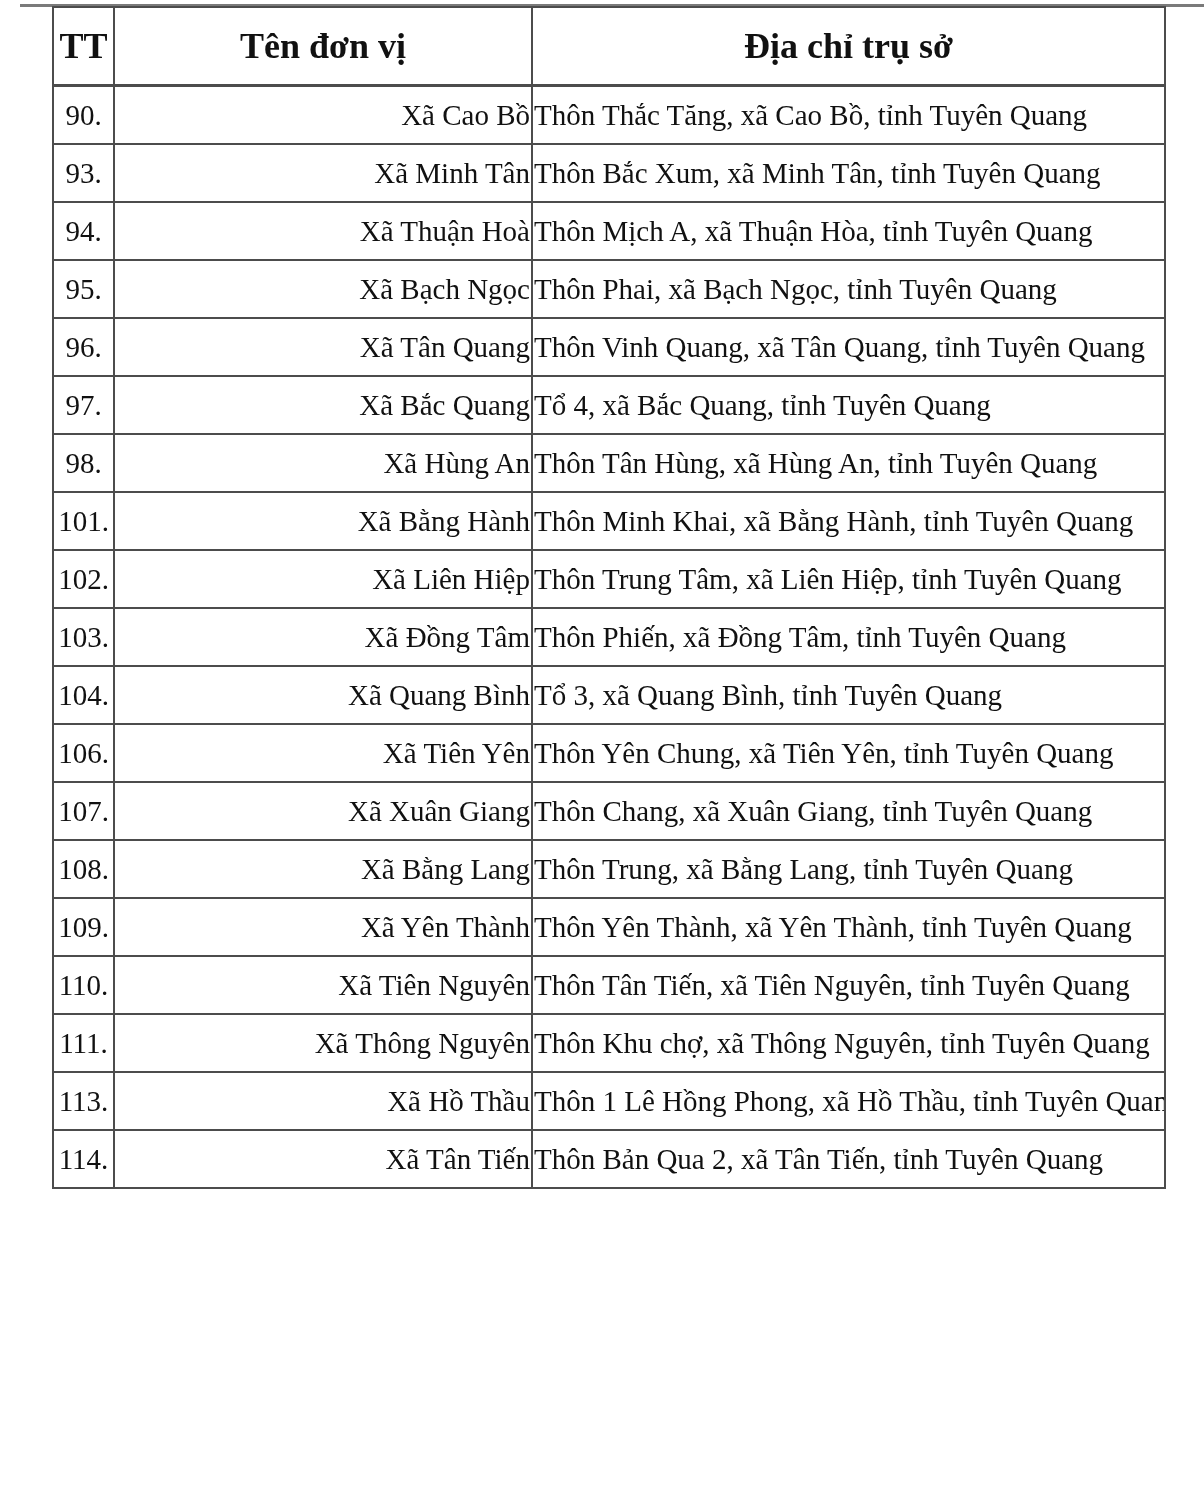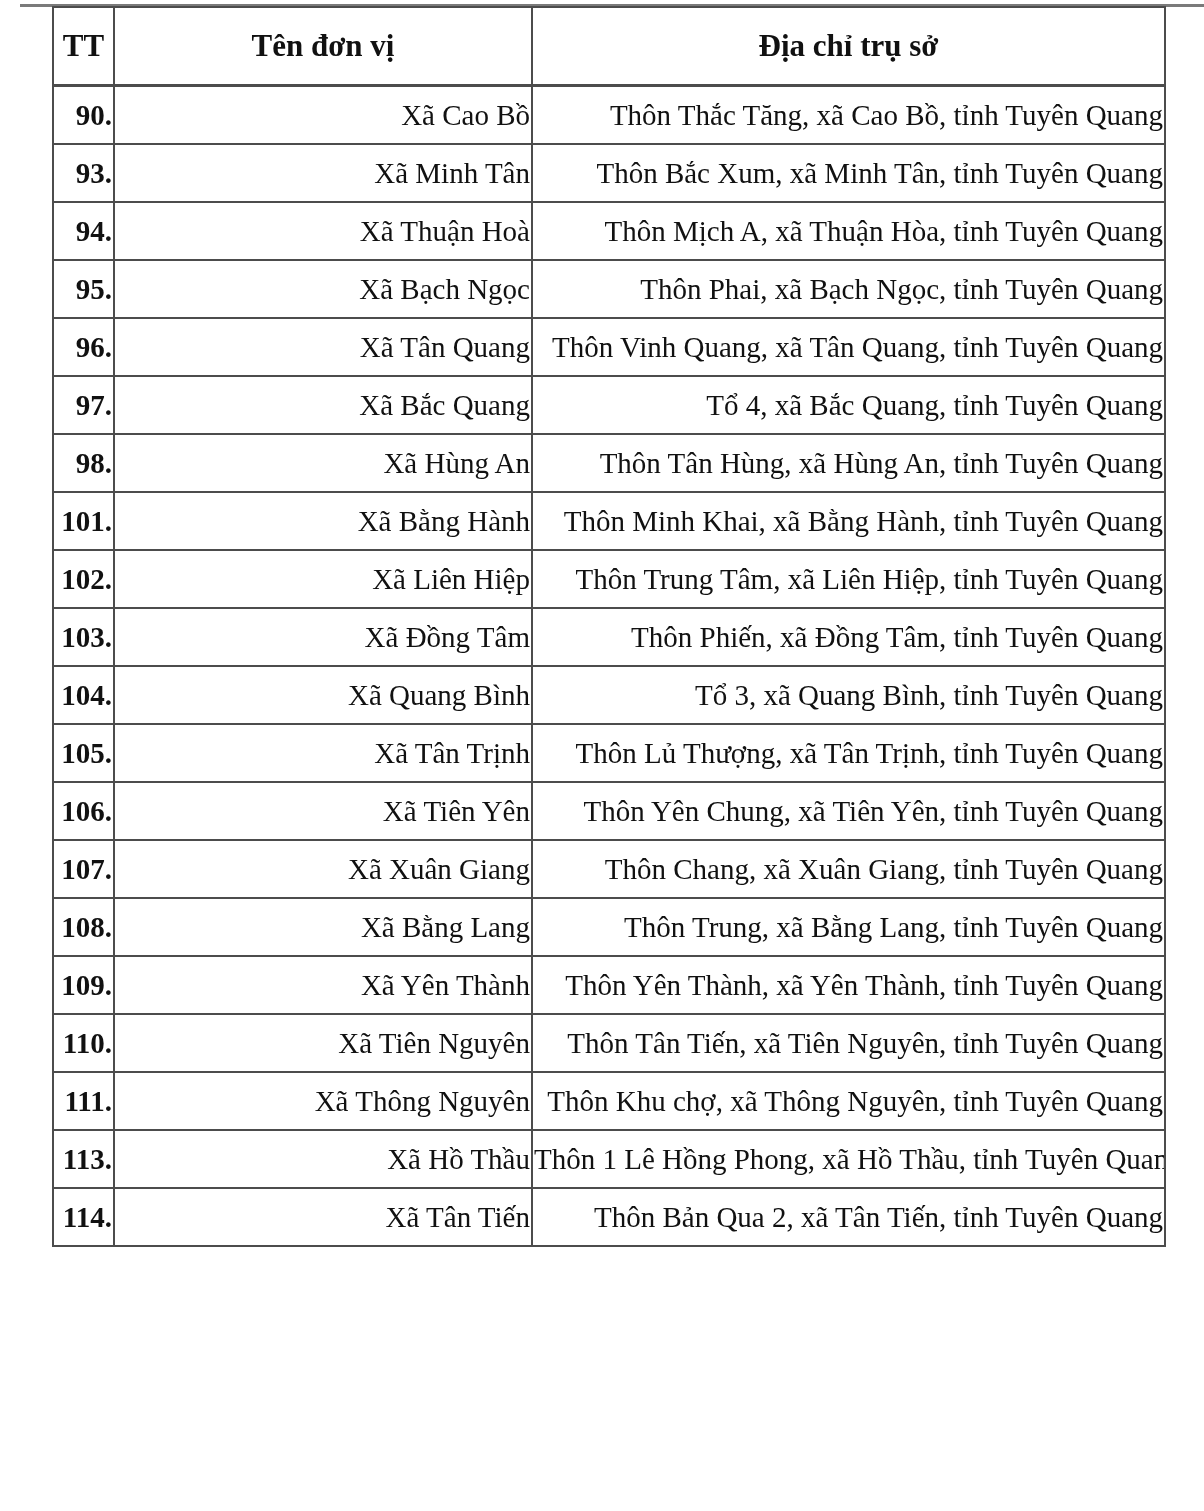--- a/index.html
+++ b/index.html
@@ -32,43 +32,42 @@
     table-layout: fixed;
   }
   table.units th,
   table.units td {
     border: 2px solid #4c4c4c;
     overflow: hidden;
     white-space: nowrap;
   }
   table.units thead th {
     height: 74px;
-    font-size: 31px;
+    font-size: 36px;
     font-weight: bold;
     text-align: center;
     vertical-align: middle;
     border-bottom-width: 3px;
   }
   table.units td {
     height: 54px;
     font-size: 29px;
     vertical-align: middle;
   }
   col.c-tt   { width: 61px; }
   col.c-name { width: 418px; }
   col.c-addr { width: 633px; }
   td.cell-tt {
-    text-align: right;
-    font-weight: bold;
+    text-align: center;
   }
   td.cell-name {
     text-align: right;
   }
   td.cell-addr {
-    text-align: right;
+    text-align: left;
   }
 </style>
 </head>
 <body>
 
 <div class="page">
   <div class="top-rule"></div>
 
   <table class="units">
     <colgroup>
@@ -133,25 +132,20 @@
           <td class="cell-tt">103.</td>
           <td class="cell-name">Xã Đồng Tâm</td>
           <td class="cell-addr">Thôn Phiến, xã Đồng Tâm, tỉnh Tuyên Quang</td>
         </tr>
         <tr>
           <td class="cell-tt">104.</td>
           <td class="cell-name">Xã Quang Bình</td>
           <td class="cell-addr">Tổ 3, xã Quang Bình, tỉnh Tuyên Quang</td>
         </tr>
         <tr>
-          <td class="cell-tt">105.</td>
-          <td class="cell-name">Xã Tân Trịnh</td>
-          <td class="cell-addr">Thôn Lủ Thượng, xã Tân Trịnh, tỉnh Tuyên Quang</td>
-        </tr>
-        <tr>
           <td class="cell-tt">106.</td>
           <td class="cell-name">Xã Tiên Yên</td>
           <td class="cell-addr">Thôn Yên Chung, xã Tiên Yên, tỉnh Tuyên Quang</td>
         </tr>
         <tr>
           <td class="cell-tt">107.</td>
           <td class="cell-name">Xã Xuân Giang</td>
           <td class="cell-addr">Thôn Chang, xã Xuân Giang, tỉnh Tuyên Quang</td>
         </tr>
         <tr>

